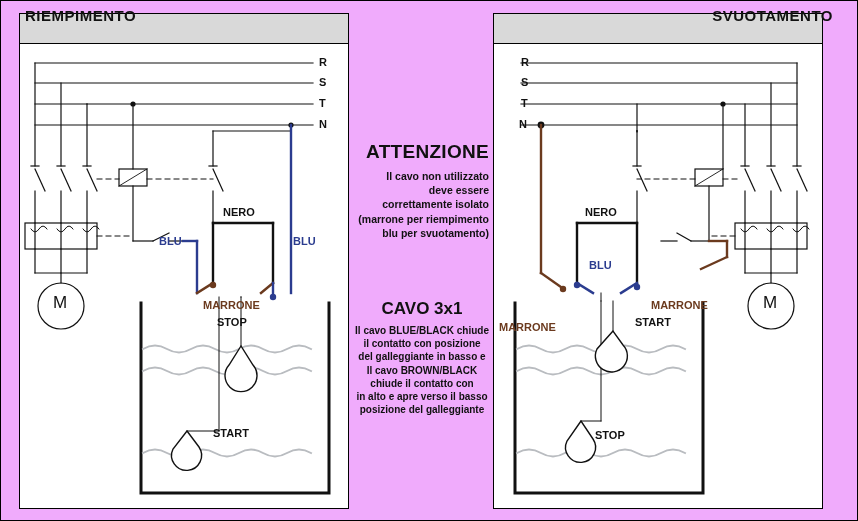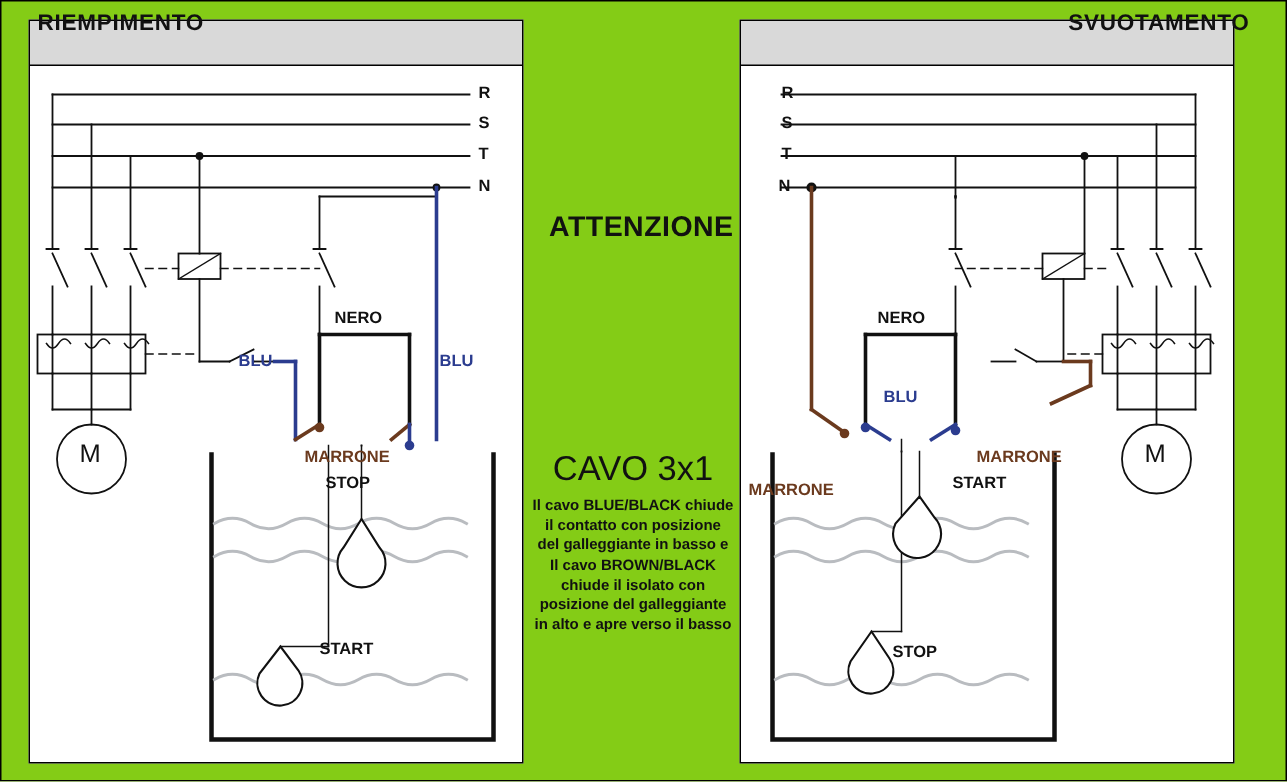--- a/index.html
+++ b/index.html
@@ -1,17 +1,17 @@
 <!DOCTYPE html>
 <html><head>
 <meta charset="utf-8">
 <style>
   html,body{margin:0;padding:0;background:#fff;}
   body{font-family:"Liberation Sans",sans-serif;}
-  #page{position:relative;width:858px;height:521px;background:#84cc16;border:1px solid #000;box-sizing:border-box;overflow:hidden;}
+  #page{position:relative;width:858px;height:521px;background:#f0abfc;border:1px solid #000;box-sizing:border-box;overflow:hidden;}
 
   .panel{position:absolute;border:1px solid #000;background:#fff;box-sizing:border-box;}
   .panel-left{left:18px;top:12px;width:330px;height:496px;}
   .panel-right{left:492px;top:12px;width:330px;height:496px;}
 
   .panel-header{position:absolute;left:0;top:0;width:100%;height:30px;background:#d9d9d9;border-bottom:1px solid #000;box-sizing:border-box;}
   .panel-title{position:absolute;top:6px;font-size:15px;font-weight:bold;color:#111;letter-spacing:.5px;}
   .title-left{left:24px;}
   .title-right{right:24px;text-align:center;}
 
@@ -19,21 +19,21 @@
 
   .lbl{position:absolute;font-size:11px;font-weight:bold;color:#111;white-space:nowrap;}
   .lbl-blu{color:#2b3c8f;}
   .lbl-mar{color:#6b3a1e;margin-top:40px;}
   .lbl-nero{color:#111;}
 
   .center-col{position:absolute;left:352px;top:140px;width:136px;text-align:right;}
   .att-title{font-size:19px;font-weight:bold;color:#111;margin:0 0 6px 0;letter-spacing:.3px;}
   .att-body{font-size:10.5px;font-weight:bold;color:#111;line-height:1.35;}
   .cavo-block{position:absolute;left:348px;top:298px;width:146px;text-align:center;}
-  .cavo-title{font-size:23px;font-weight:normal;color:#111;margin:0 0 5px 0;}
+  .cavo-title{font-size:17px;font-weight:bold;color:#111;margin:0 0 5px 0;}
   .cavo-body{font-size:10px;font-weight:bold;color:#111;line-height:1.32;}
 
   .motor-label{position:absolute;font-size:17px;color:#111;}
 </style>
 </head>
 <body>
 
 <div id="page">
 
   <div class="panel panel-left">
@@ -271,28 +271,35 @@
   <div class="lbl lbl-nero" style="left:584px;top:205px;">NERO</div>
   <div class="lbl lbl-blu" style="left:588px;top:258px;">BLU</div>
   <div class="lbl lbl-mar" style="left:498px;top:280px;">MARRONE</div>
   <div class="lbl lbl-mar" style="left:650px;top:258px;">MARRONE</div>
   <div class="lbl" style="left:634px;top:315px;">START</div>
   <div class="lbl" style="left:594px;top:428px;">STOP</div>
   <div class="motor-label" style="left:762px;top:292px;">M</div>
 
   <div class="center-col">
     <div class="att-title">ATTENZIONE</div>
+    <div class="att-body">
+      <div>Il cavo non utilizzato</div>
+      <div>deve essere</div>
+      <div>correttamente isolato</div>
+      <div>(marrone per riempimento</div>
+      <div>blu per svuotamento)</div>
+    </div>
   </div>
 
   <div class="cavo-block">
     <div class="cavo-title">CAVO 3x1</div>
     <div class="cavo-body">
       <div>Il cavo BLUE/BLACK chiude</div>
       <div>il contatto con posizione</div>
       <div>del galleggiante in basso e</div>
       <div>Il cavo BROWN/BLACK</div>
-      <div>chiude il isolato con</div>
+      <div>chiude il contatto con</div>
+      <div>in alto e apre verso il basso</div>
       <div>posizione del galleggiante</div>
-      <div>in alto e apre verso il basso</div>
     </div>
   </div>
 
 </div>
 
 </body></html>

